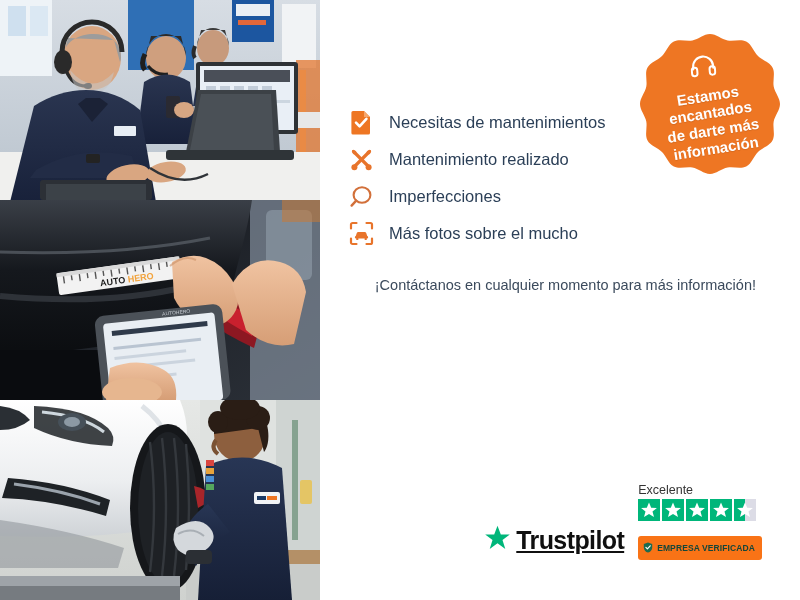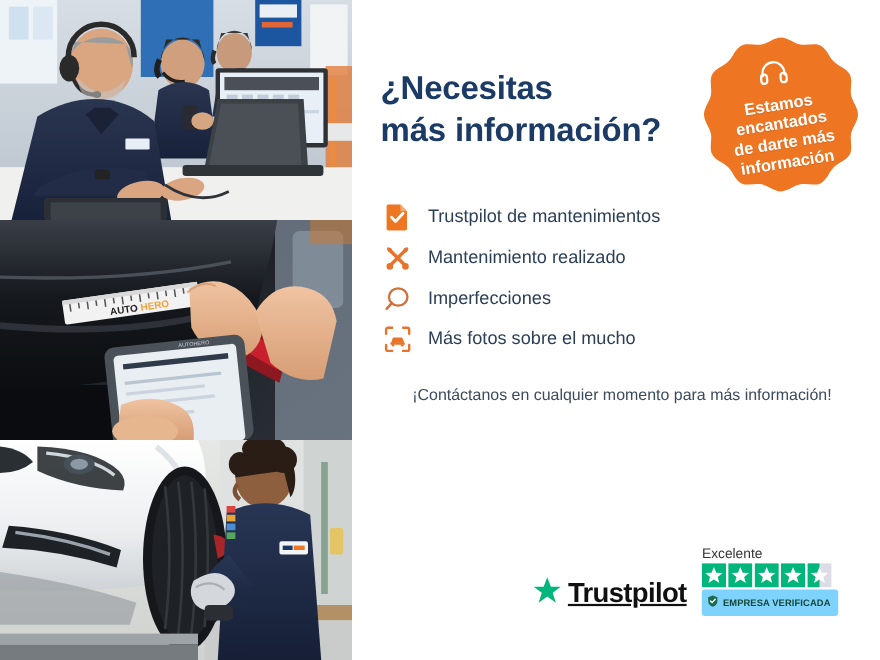--- a/index.html
+++ b/index.html
@@ -122,23 +122,23 @@
     font-size:25px;font-weight:bold;color:#101010;
     letter-spacing:-0.6px;line-height:1;text-decoration:underline;
   }
   .tp-rating{display:flex;flex-direction:column;align-items:flex-start;}
   .tp-excelente{
     font-size:12.5px;color:#333333;margin-bottom:3px;line-height:1;
   }
   .tp-stars{display:flex;gap:2px;}
   .tp-star{width:22px;height:22px;display:block;}
   .tp-verified{
-    margin-top:2px;
+    margin-top:15px;
     display:flex;align-items:center;gap:4px;
-    background:#7dd3fc;
+    background:#f97316;
     border-radius:3px;
     padding:3px 7px 3px 5px;
   }
   .tp-verified-label{
     font-size:8.5px;font-weight:bold;color:#15463a;
     letter-spacing:.1px;line-height:1;white-space:nowrap;
   }
 </style>
 </head>
 <body>
@@ -396,24 +396,20 @@
         </g>
 
         <rect x="0" y="176" width="180" height="10" fill="#9ea3a8"></rect>
         <rect x="0" y="186" width="180" height="14" fill="#767b80"></rect>
       </svg>
     </div>
   </div>
 
   <div class="content-panel">
 
-    <h1 class="headline">
-      <span>¿Necesitas</span>
-      <span class="l2">más información?</span>
-    </h1>
 
     <div class="badge">
       <svg width="156" height="156" viewBox="0 0 156 156" xmlns="http://www.w3.org/2000/svg">
         <path fill="#EE7623" d="M78 2c6.2 0 11.6 5.3 17.6 6.4 6.1 1.1 13.1-1.7 18.6 1.1 5.5 2.8 7.4 10.2 11.8 14.5 4.4 4.4 11.8 6.3 14.6 11.8 2.8 5.5 0 12.5 1.1 18.6C142.8 60.4 148 65.8 148 72c0 6.2-5.2 11.6-6.3 17.6-1.1 6.1 1.7 13.1-1.1 18.6-2.8 5.5-10.2 7.4-14.6 11.8-4.4 4.4-6.3 11.7-11.8 14.5-5.5 2.8-12.5 0-18.6 1.1C89.6 136.7 84.2 142 78 142c-6.2 0-11.6-5.3-17.6-6.4-6.1-1.1-13.1 1.7-18.6-1.1-5.5-2.8-7.4-10.1-11.8-14.5-4.4-4.4-11.8-6.3-14.6-11.8-2.8-5.5 0-12.5-1.1-18.6C13.2 83.6 8 78.2 8 72c0-6.2 5.2-11.6 6.3-17.6 1.1-6.1-1.7-13.1 1.1-18.6 2.8-5.5 10.2-7.4 14.6-11.8 4.4-4.3 6.3-11.7 11.8-14.5 5.5-2.8 12.5 0 18.6-1.1C66.4 7.3 71.8 2 78 2z"></path>
       </svg>
       <div class="badge-text">
         <span style="position:absolute;top:22px;left:50%;transform:translateX(-50%) rotate(4deg);">
           <svg width="26" height="24" viewBox="0 0 26 24" xmlns="http://www.w3.org/2000/svg">
             <path d="M3 14v-2a10 10 0 0 1 20 0v2" stroke="#ffffff" stroke-width="2.1" fill="none" stroke-linecap="round"></path>
             <rect x="1.4" y="12.5" width="5.4" height="8.4" rx="2.6" stroke="#ffffff" stroke-width="2" fill="none"></rect>
@@ -432,21 +428,21 @@
     <ul class="feature-list">
 
       <li class="feature-item">
         <span class="feature-icon">
           <svg width="21" height="25" viewBox="0 0 21 25" xmlns="http://www.w3.org/2000/svg">
             <path d="M2 1h11l6 6v16a1.6 1.6 0 0 1-1.6 1.6H2A1.6 1.6 0 0 1 .4 23V2.6A1.6 1.6 0 0 1 2 1z" fill="#EE7623"></path>
             <path d="M13 1l6 6h-6z" fill="#f6a76c"></path>
             <path d="M5 12.6l3.6 3.8L15.4 8.8" stroke="#ffffff" stroke-width="2.6" fill="none" stroke-linecap="round" stroke-linejoin="round"></path>
           </svg>
         </span>
-        <span class="feature-label">Trustpilot de mantenimientos</span>
+        <span class="feature-label">Necesitas de mantenimientos</span>
       </li>
 
       <li class="feature-item">
         <span class="feature-icon">
           <svg width="25" height="25" viewBox="0 0 25 25" xmlns="http://www.w3.org/2000/svg">
             <g stroke="#E8742B" stroke-width="3.2" stroke-linecap="round">
               <path d="M4.5 4.5L20 20"></path>
               <path d="M20.5 4.5L5 20"></path>
             </g>
             <path d="M3 3l4 1 1 4-4-1z" fill="#E8742B"></path>

